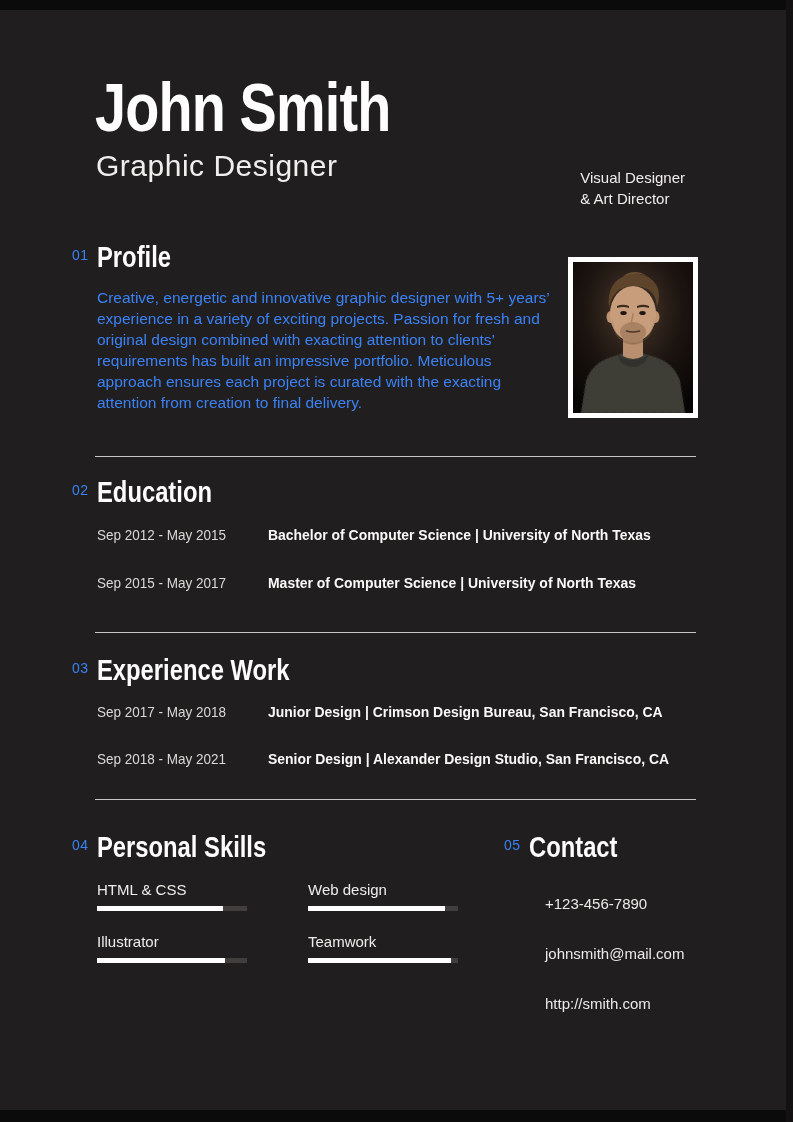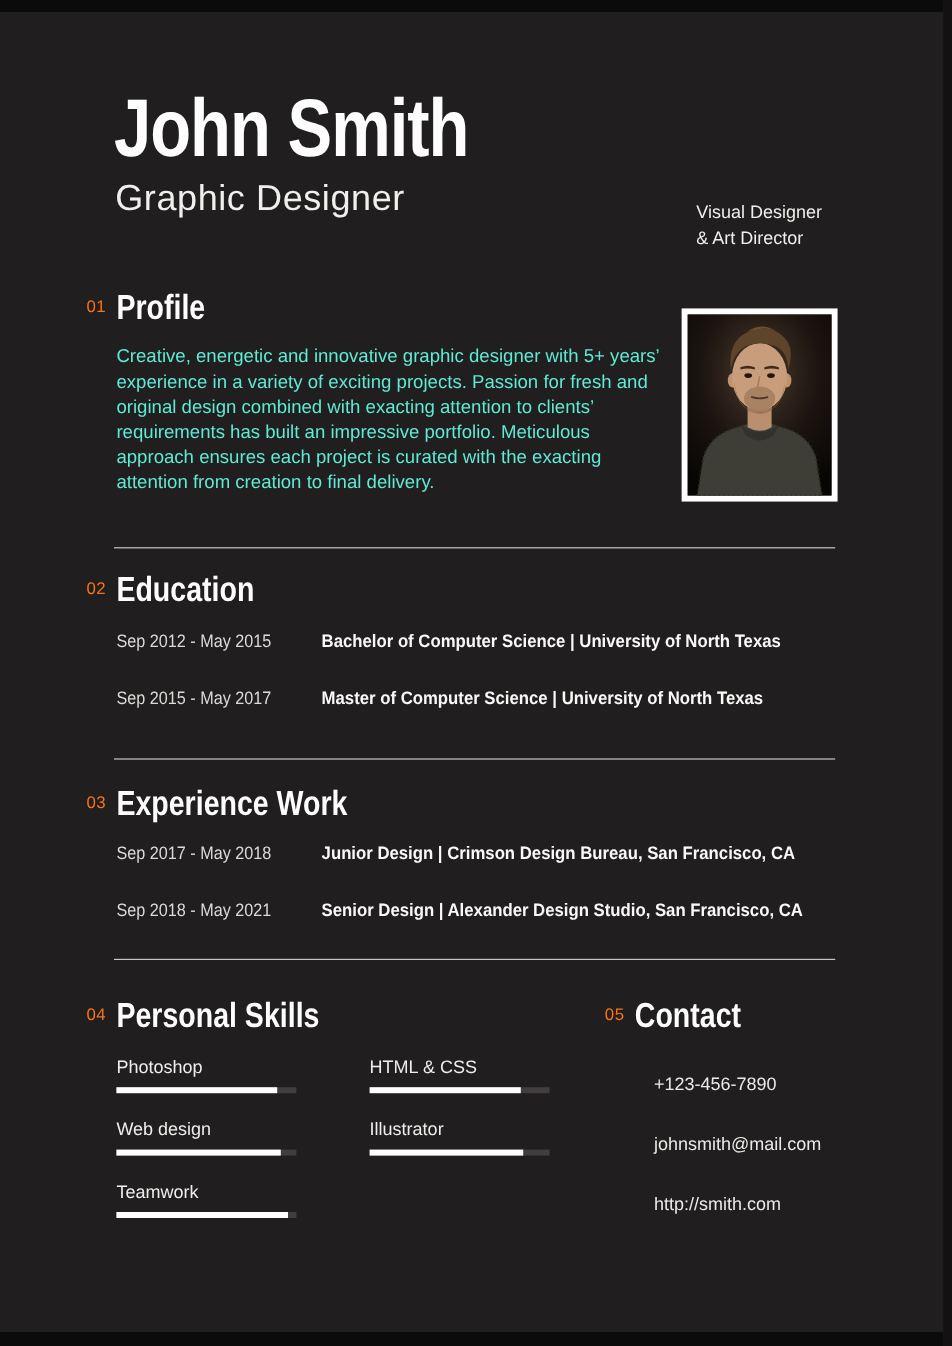--- a/index.html
+++ b/index.html
@@ -31,26 +31,26 @@
   .tagline {
     position:absolute; right:101px; top:167px;
     font-size:15px; line-height:21px; text-align:left; color:#f0eeec;
   }
 
   h2.sec-heading {
     position:absolute; font-size:29px; line-height:30px; font-weight:bold; color:#fdfdfd;
   }
   .sec-num {
     position:absolute; left:-25px; top:-2px;
-    font-size:14px; font-weight:400; color:#f97316; letter-spacing:0.5px;
+    font-size:14px; font-weight:400; color:#3b82f6; letter-spacing:0.5px;
   }
 
   .profile-body {
     position:absolute; left:97px; top:287px; width:455px;
-    font-size:15.5px; line-height:21px; color:#5eead4;
+    font-size:15.5px; line-height:21px; color:#3b82f6;
   }
 
   .photo-frame {
     position:absolute; left:568px; top:257px;
     width:130px; height:161px;
     background:#0a0808; border:5px solid #ffffff;
   }
   .photo-frame svg { display:block; width:120px; height:151px; }
 
   .divider {
@@ -176,26 +176,20 @@
   </div>
 
   <hr class="divider" style="top:799px;">
 
   <h2 class="sec-heading" style="left:97px; top:832px;">
     <span class="sec-num">04</span>
     <span class="cond">Personal Skills</span>
   </h2>
   <div class="skills-grid">
     <div class="skill-cell">
-      <span class="skill-label">Photoshop</span>
-      <div class="skill-bar">
-          <div class="skill-fill" style="width: 89%;"></div>
-        </div>
-    </div>
-    <div class="skill-cell">
       <span class="skill-label">HTML &amp; CSS</span>
       <div class="skill-bar">
           <div class="skill-fill" style="width: 84%;"></div>
         </div>
     </div>
     <div class="skill-cell">
       <span class="skill-label">Web design</span>
       <div class="skill-bar">
           <div class="skill-fill" style="width: 91%;"></div>
         </div>

